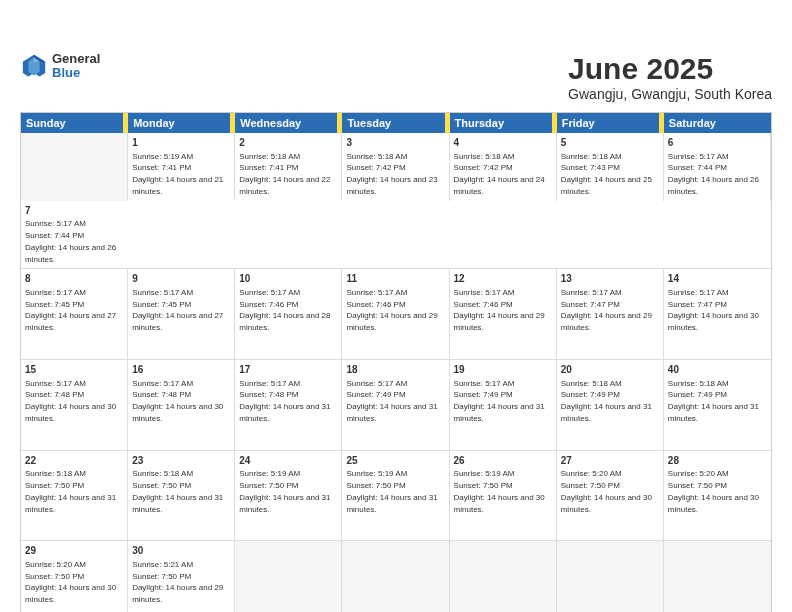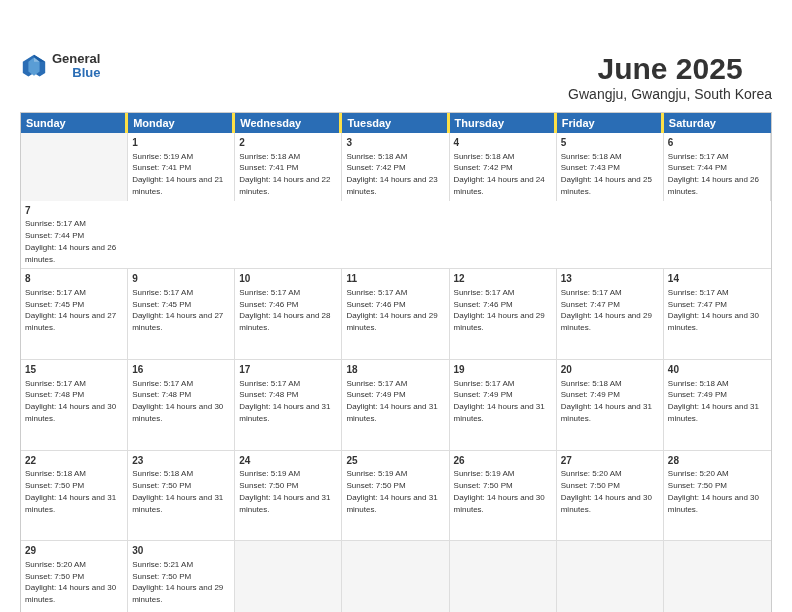--- a/index.html
+++ b/index.html
@@ -30,27 +30,27 @@
       gap: 4px;
     }
     .logo-text {
       display: flex;
       flex-direction: column;
       font-size: 13px;
       font-weight: bold;
       line-height: 1.1;
     }
     .logo-text .general { color: #333; }
-    .logo-text .blue { color: #2a6db5; text-align: right; }
+    .logo-text .blue { color: #2a6db5; }
     .logo-icon {
       width: 28px;
       height: 28px;
     }
     .title-block {
-      text-align: center;
+      text-align: left;
     }
     .main-title {
       font-size: 30px;
       font-weight: bold;
       color: #333;
     }
     .subtitle {
       font-size: 14px;
       color: #333;
     }
@@ -63,21 +63,21 @@
     .cal-header {
       display: grid;
       grid-template-columns: repeat(7, 1fr);
       background: #2a6db5;
     }
     .cal-header-cell {
       color: white;
       font-size: 11px;
       font-weight: bold;
       padding: 4px 5px;
-      border-right: 3px solid #fde047;
+      border-right: 5px solid #fde047;
       text-align: left;
     }
     .cal-header-cell:last-child { border-right: none; }
     .cal-body {
       flex: 1;
       display: flex;
       flex-direction: column;
     }
     .cal-row {
       display: grid;

